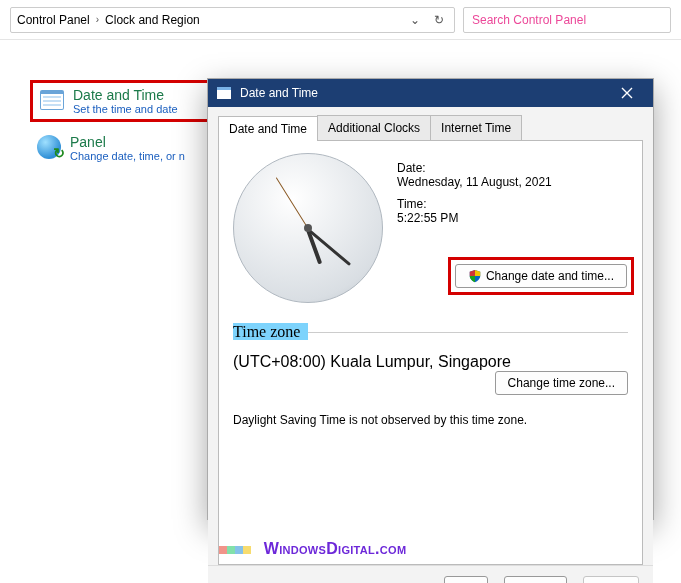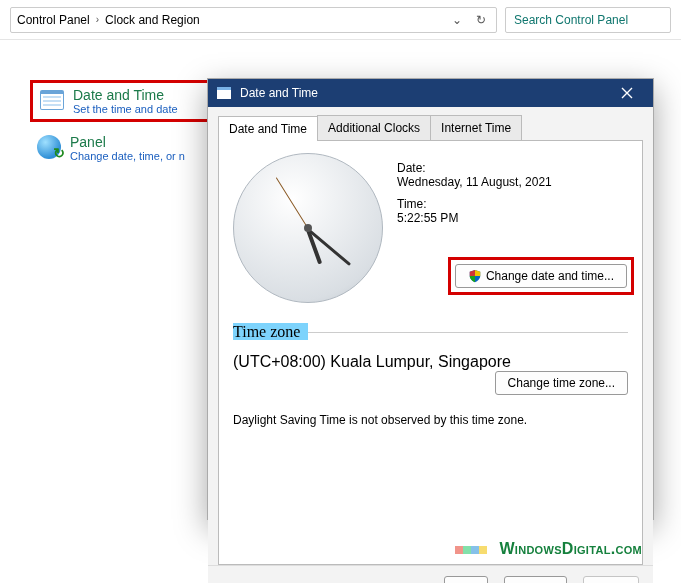--- a/index.html
+++ b/index.html
@@ -5,21 +5,21 @@
   * { box-sizing: border-box; margin: 0; padding: 0; font-family: "Segoe UI", Tahoma, sans-serif; }
   body { width: 681px; height: 583px; background: #fff; position: relative; overflow: hidden; font-size: 12px; }
 
   
   .addrbar { display: flex; align-items: center; height: 40px; padding: 0 10px; border-bottom: 1px solid #e5e5e5; gap: 8px; }
   .pathbox { display: flex; align-items: center; flex: 1; border: 1px solid #ccc; height: 26px; padding: 0 6px; border-radius: 2px; gap: 6px; }
   .crumb { color: #000; }
   .chev { color: #555; font-size: 10px; }
   .pathbox .spacer { flex: 1; }
   .dropicon, .refreshicon { color: #555; font-size: 12px; padding: 0 4px; }
-  .searchbox { width: 166px; border: 1px solid #ccc; height: 26px; padding: 0 8px; border-radius: 2px; color: #0f766e; display: flex; align-items: center; }
+  .searchbox { width: 208px; border: 1px solid #ccc; height: 26px; padding: 0 8px; border-radius: 2px; color: #ec4899; display: flex; align-items: center; }
 
   
   .leftpane { position: absolute; top: 80px; left: 30px; width: 180px; }
   .item { display: flex; gap: 8px; padding: 4px 6px; margin-bottom: 8px; }
   .item.highlight { border: 3px solid #d40000; }
   .item .iconbox { width: 26px; height: 26px; flex-shrink: 0; display: flex; align-items: center; justify-content: center; }
   .cal-icon { width: 24px; height: 20px; background: #fff; border: 1px solid #6aa4d8; border-top: 4px solid #6aa4d8; border-radius: 2px; position: relative; }
   .cal-icon::after { content: ""; position: absolute; inset: 2px; background: repeating-linear-gradient(#c5dff5 0 2px, transparent 2px 4px); }
   .globe-icon { width: 24px; height: 24px; border-radius: 50%; background: radial-gradient(circle at 35% 30%, #9fe0ff, #2f8fd6 70%); position: relative; }
   .globe-icon::after { content: "↻"; position: absolute; bottom: -2px; right: -4px; font-size: 14px; color: #1e8a1e; font-weight: bold; }
@@ -59,21 +59,21 @@
   .hlbox { border: 3px solid #d40000; padding: 4px; display: inline-block; position: absolute; right: 8px; top: 116px; }
 
   .fieldset-label { position: relative; margin: 20px 0 12px 0; }
   .fieldset-label::before { content: ""; position: absolute; left: 0; right: 0; top: 50%; height: 1px; background: #ccc; }
   .fieldset-label span { background: #7dd3fc; position: relative; padding-right: 8px; font-size: 16px; font-family: Liberation Serif, serif; }
 
   .tzval { font-size: 16px; }
   .tzbtnrow { text-align: right; margin-bottom: 18px; }
   .dsttext { font-size: 12px; margin-bottom: 10px; }
 
-  .watermark { position: absolute; bottom: 6px; left: 0; right: 0; text-align: right; font-size: 16px; font-weight: 600; letter-spacing: .3px; color: #15803d; font-variant: small-caps; }
+  .watermark { position: absolute; bottom: 6px; left: 0; right: 0; text-align: left; font-size: 16px; font-weight: 600; letter-spacing: .3px; color: #6d28d9; font-variant: small-caps; }
   .watermark .wm-flag { display: inline-flex; vertical-align: middle; margin-right: 8px; }
   .sq { width: 8px; height: 8px; display: inline-block; opacity: .6; }
 
   .dlgfooter { height: 44px; background: #f3f3f3; border-top: 1px solid #ddd; display: flex; justify-content: flex-end; align-items: center; gap: 16px; padding: 16px 14px; }
   .dlgfooter .btn.dis { color: #8b5cf6; border-color: #c5c5c5; }
 </style>
 </head>
 <body>
 
 <div class="addrbar">

